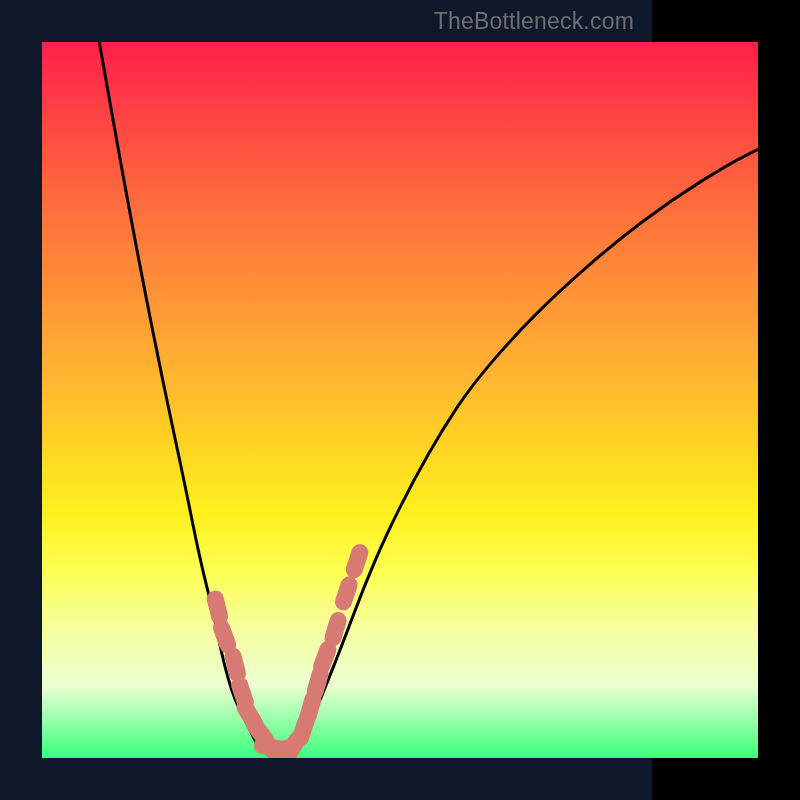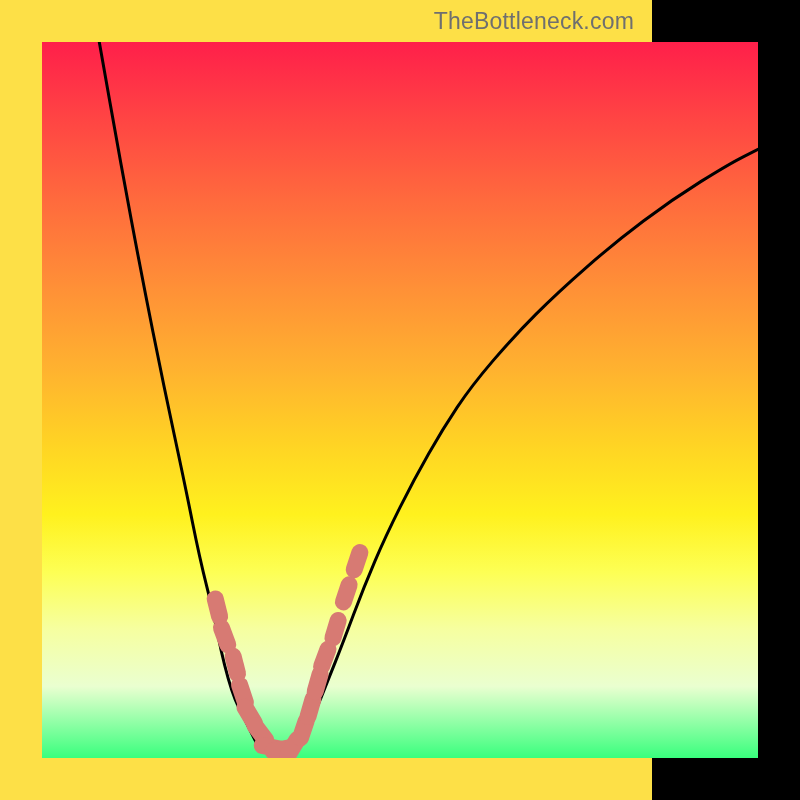--- a/index.html
+++ b/index.html
@@ -10,21 +10,21 @@
     overflow: hidden;
     background: #000;
     font-family: Arial, Helvetica, sans-serif;
   }
   .frame {
     position: absolute;
     left: 0;
     top: 0;
     width: 652px;
     height: 800px;
-    background: #fde047;
+    background: #0f172a;
   }
   .plot {
     position: absolute;
     left: 42px;
     top: 42px;
     width: 716px;
     height: 716px;
     
     background: linear-gradient(to bottom,
       #ff1f4a 0%,

